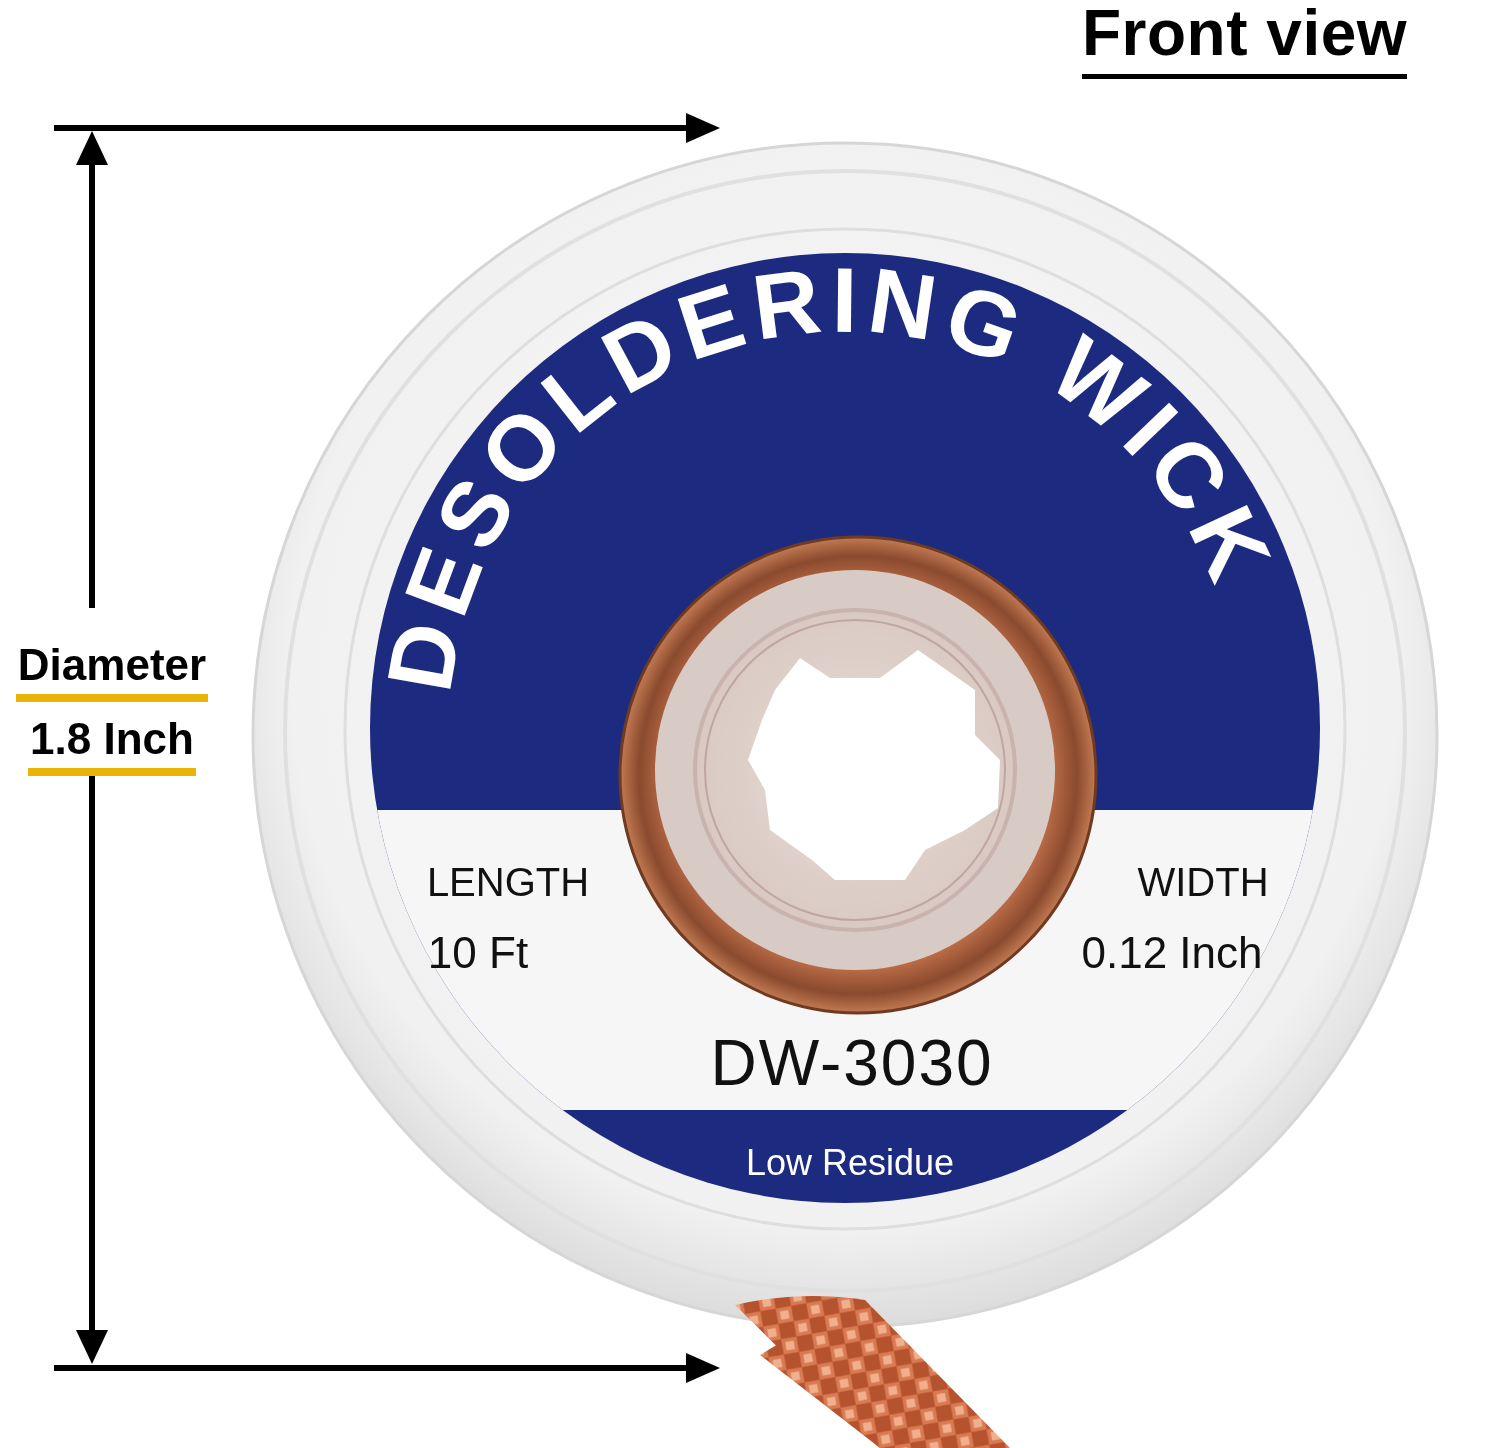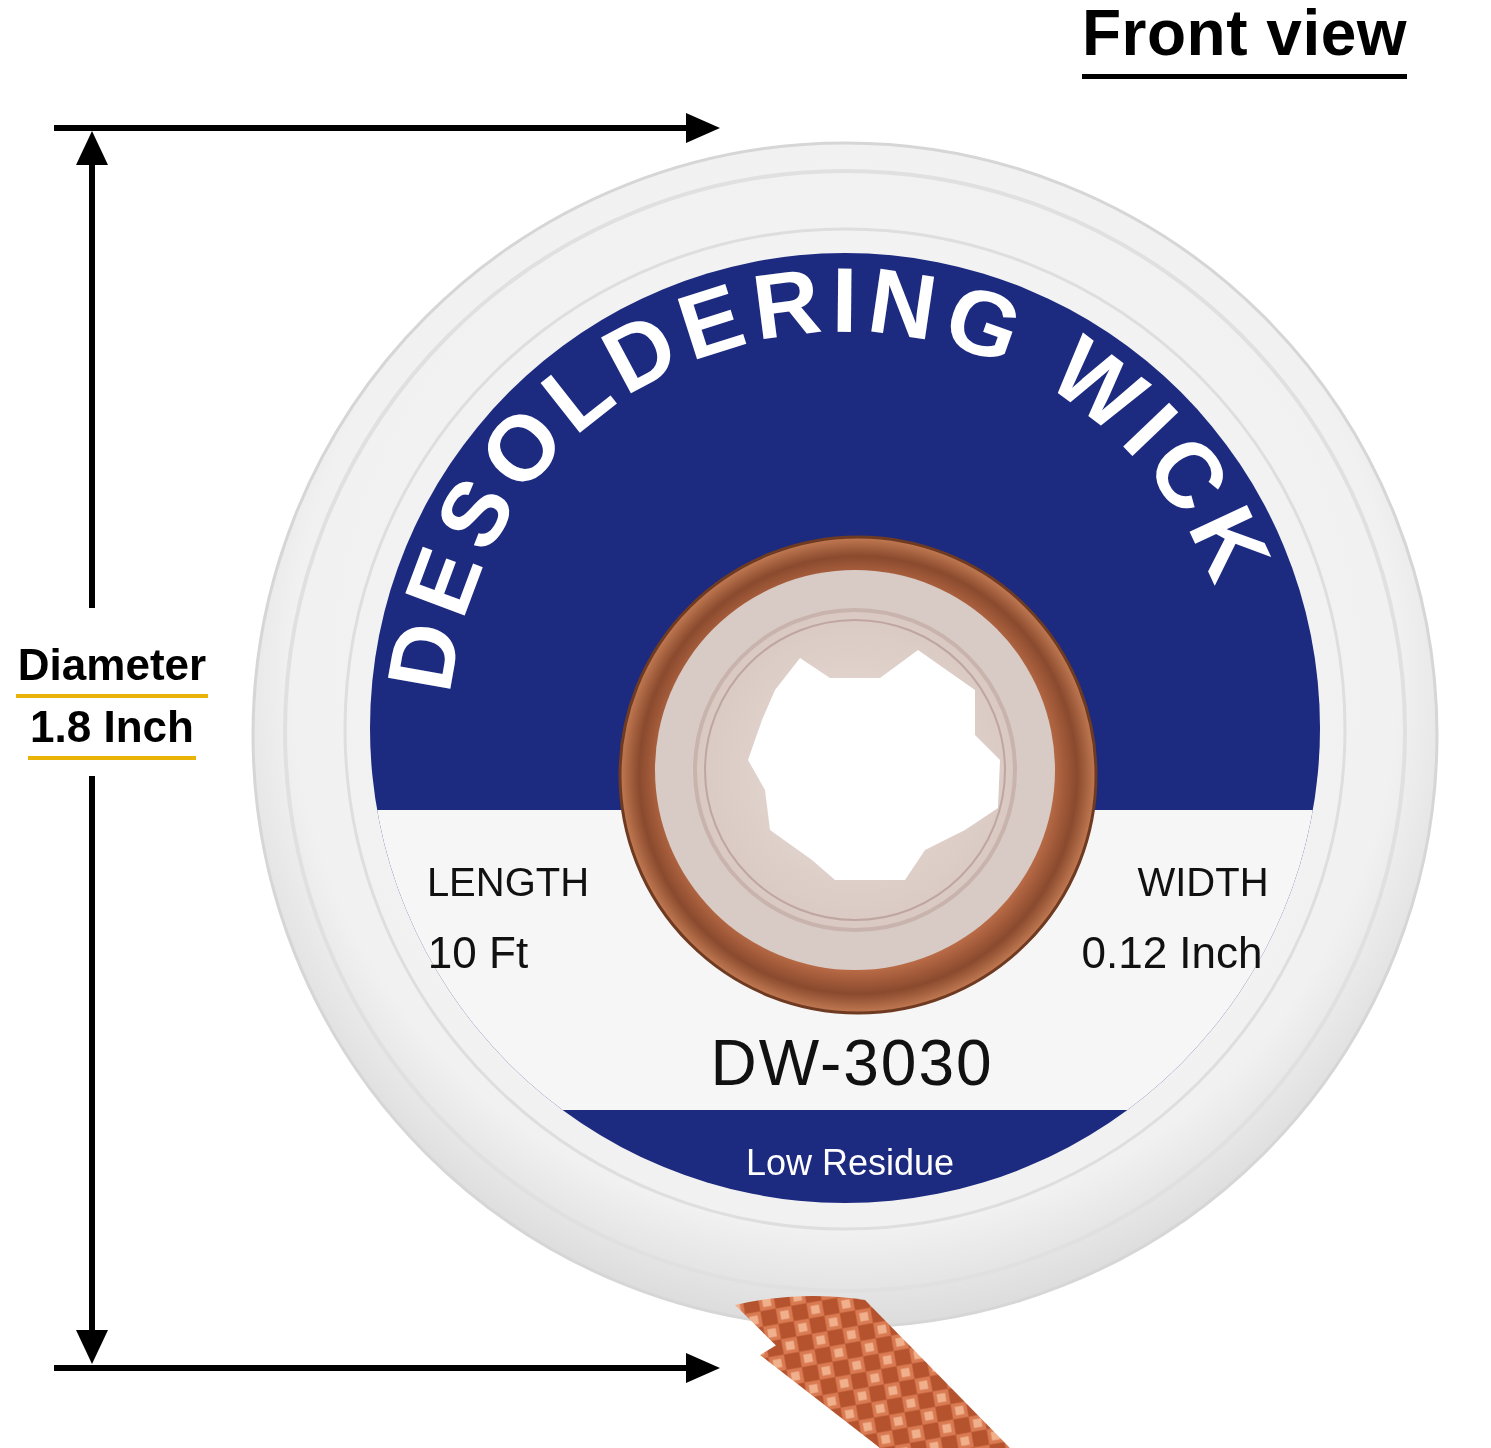--- a/index.html
+++ b/index.html
@@ -9,23 +9,23 @@
   .view-title {
     position: absolute; left: 1082px; top: -6px;
     font-size: 64px; font-weight: bold; color: #000;
     border-bottom: 5px solid #000; padding-bottom: 2px; line-height: 78px;
     letter-spacing: 0.5px;
   }
   .dim-label {
     position: absolute; left: 4px; top: 636px; width: 216px;
     text-align: center; color: #000; font-size: 44px; line-height: 58px;
   }
-  .dim-label span { display: inline-block; border-bottom: 4px solid #eab308; padding: 0 2px; }
+  .dim-label span { display: inline-block; border-bottom: 8px solid #eab308; padding: 0 2px; }
   .dim-label .l1 { font-weight: bold; }
-  .dim-label .l2 { font-weight: bold; margin-top: 0; }
+  .dim-label .l2 { font-weight: bold; margin-top: 8px; }
   svg text { font-family: "Liberation Sans", sans-serif; }
 </style>
 </head>
 <body>
 
 <div class="stage">
   <svg width="1491" height="1448" viewBox="0 0 1491 1448" xmlns="http://www.w3.org/2000/svg">
     <defs>
       <radialGradient id="flangeGrad" cx="50%" cy="45%" r="55%">
         <stop offset="0%" stop-color="#f7f7f7"></stop>

